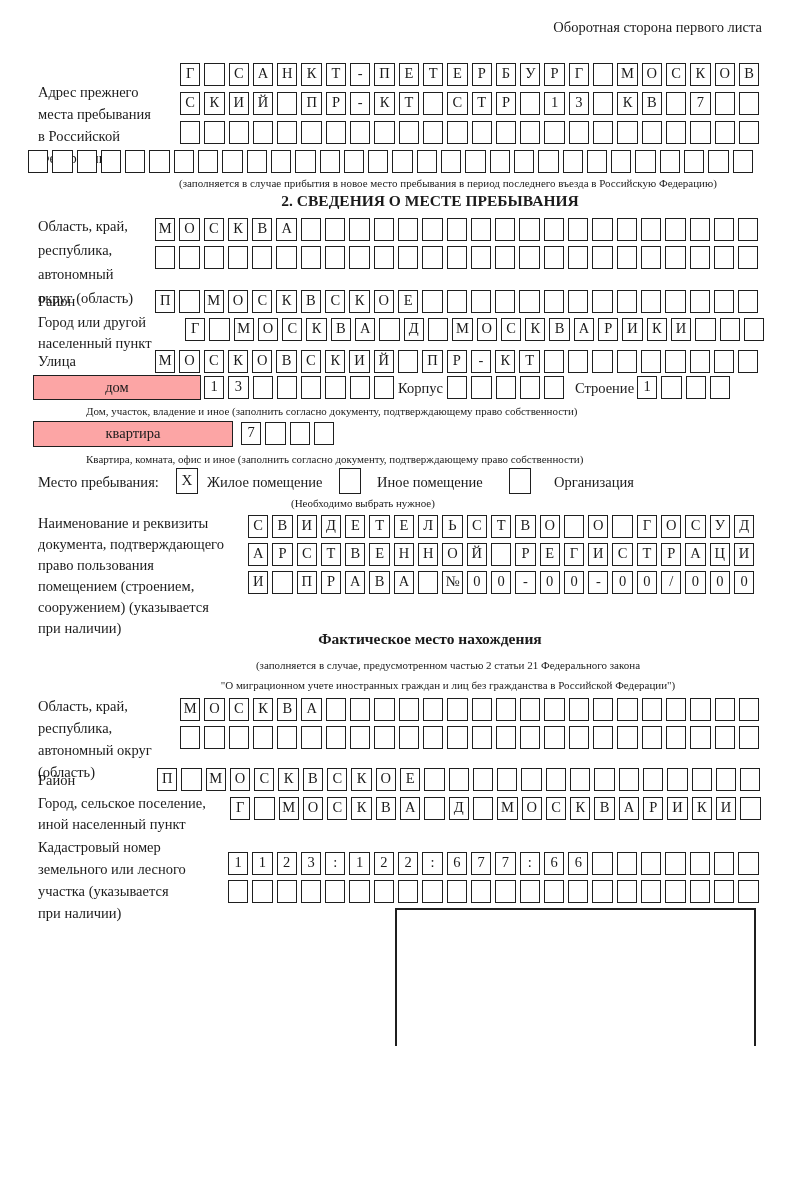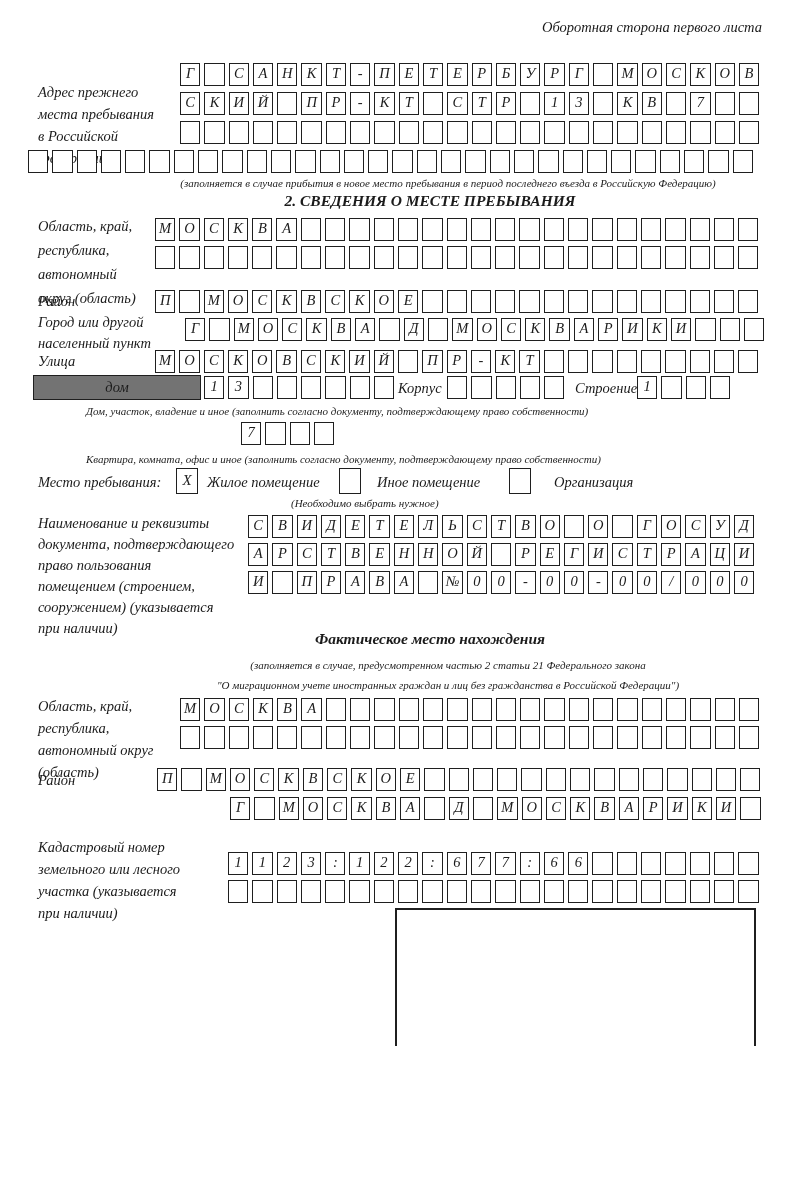--- a/index.html
+++ b/index.html
@@ -1,36 +1,36 @@
 <!DOCTYPE html>
 <html lang="ru"><head>
 <meta charset="utf-8">
 <style>
   html,body { margin:0; padding:0; background:#fff; }
   .page {
     position:relative; width:800px; height:1046px; background:#ffffff;
-    font-family:"Liberation Serif", serif; color:#1b1b1b; overflow:hidden;font-style:italic;
+    font-family:"Liberation Serif", serif; color:#1b1b1b; overflow:hidden;
   }
   .cell-row { position:absolute; display:flex; gap:4px; }
   .cell {
     box-sizing:border-box; flex:0 0 auto; width:20.3px; height:23px;
     border:1.6px solid #1f1f1f; font-size:14.5px; line-height:19.5px;
     text-align:center; background:#fff;
   }
   .label {
     position:absolute; font-size:14.5px; line-height:22px; white-space:pre-line;
   }
   .tight { line-height:21px; }
   .wide-lh { line-height:24px; }
   .note { position:absolute; font-size:11px; line-height:18px;margin-left:48px; }
   .center { left:0; width:800px; text-align:center; }
   .title { position:absolute; font-weight:bold; font-size:15.5px;padding-left:30px; }
   .typebox {
     position:absolute; box-sizing:border-box; border:1.6px solid #1f1f1f;
-    text-align:center; font-size:14.5px; background:#737373;
+    text-align:center; font-size:14.5px; background:#fca5a5;
   }
   .checkbox {
     position:absolute; box-sizing:border-box; width:22px; height:26px;
     border:1.6px solid #1f1f1f; text-align:center; font-size:15px;
     line-height:23px; background:#fff;
   }
   .stampbox { position:absolute; border:2px solid #1f1f1f; background:#fff; }
   .caption { position:absolute; font-size:14px; line-height:21px; text-align:center; white-space:pre-line; }
 </style>
 </head>
@@ -325,20 +325,21 @@
     </div>
   <div class="label" style="left:575px; top:377px;">Строение</div>
   <div class="cell-row" style="left:637px; top:376px;">
       <span class="cell">1</span>
       <span class="cell"></span>
       <span class="cell"></span>
       <span class="cell"></span>
     </div>
   <div class="note" style="left:38px; top:402px;">Дом, участок, владение и иное (заполнить согласно документу, подтверждающему право собственности)</div>
 
+  <div class="typebox" style="left:33px; top:421px; width:200px; height:26px; line-height:23px;">квартира</div>
   <div class="cell-row" style="left:241px; top:422px;">
       <span class="cell">7</span>
       <span class="cell"></span>
       <span class="cell"></span>
       <span class="cell"></span>
     </div>
   <div class="note" style="left:38px; top:450px;">Квартира, комната, офис и иное (заполнить согласно документу, подтверждающему право собственности)</div>
 
   <div class="label" style="left:38px; top:471px;">Место пребывания:</div>
   <div class="checkbox" style="left:176px; top:468px;">X</div>
@@ -508,20 +509,22 @@
       <span class="cell"></span>
       <span class="cell"></span>
       <span class="cell"></span>
       <span class="cell"></span>
       <span class="cell"></span>
       <span class="cell"></span>
       <span class="cell"></span>
       <span class="cell"></span>
     </div>
 
+  <div class="label tight" style="left:38px; top:793px;">Город, сельское поселение,
+иной населенный пункт</div>
   <div class="cell-row" style="left:230px; top:797px;">
       <span class="cell">Г</span>
       <span class="cell"></span>
       <span class="cell">М</span>
       <span class="cell">О</span>
       <span class="cell">С</span>
       <span class="cell">К</span>
       <span class="cell">В</span>
       <span class="cell">А</span>
       <span class="cell"></span>

